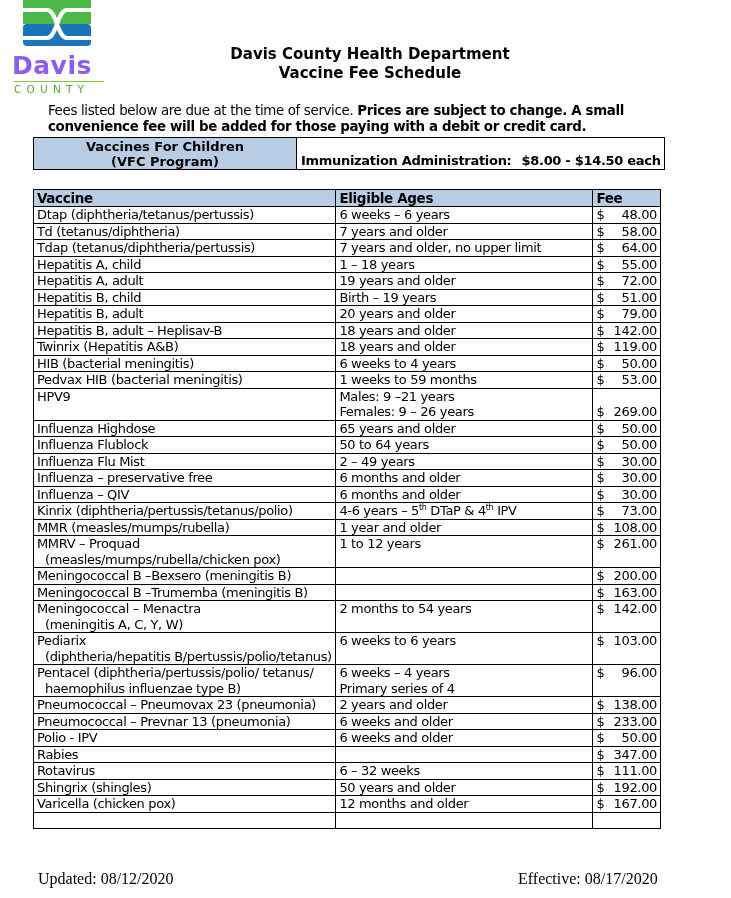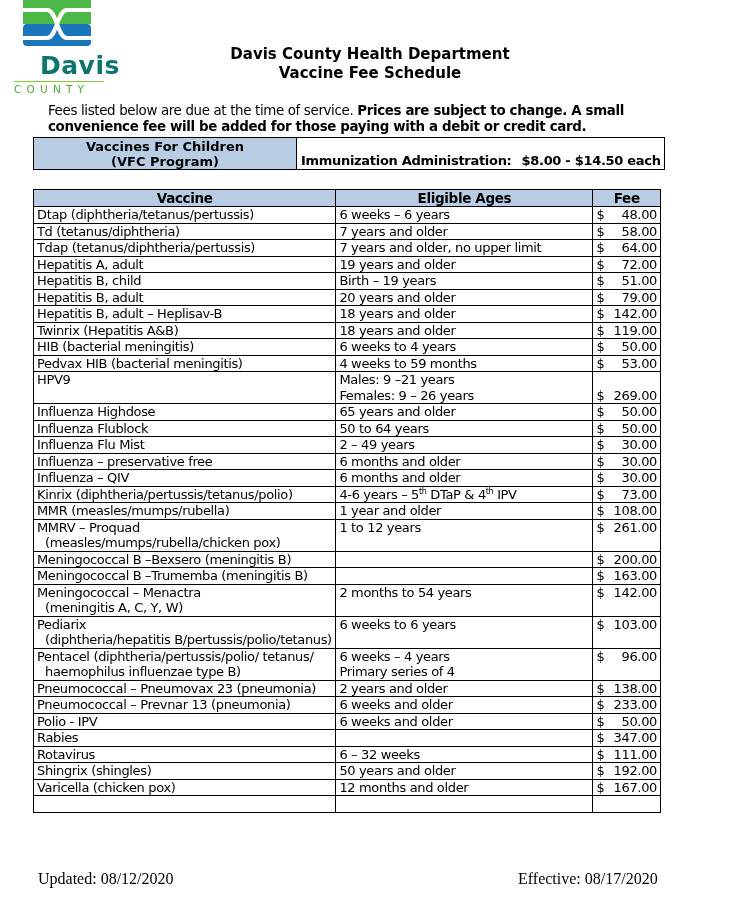--- a/index.html
+++ b/index.html
@@ -4,23 +4,22 @@
   <style>
     html, body { margin: 0; padding: 0; background: #ffffff; }
     body {
       width: 731px; height: 898px; position: relative; overflow: hidden;
       font-family: "DejaVu Sans", sans-serif; color: #000;
     }
     .logo { position: absolute; left: 6px; top: 0; width: 100px; height: 100px; }
     .logo svg { position: absolute; left: 11px; top: 0; }
     .logo-word {
       position: absolute; left: 6px; top: 52px; font-weight: bold; font-size: 25px;
-      color: #0f766e; letter-spacing: 0.5px; line-height: 28px;
+      color: #8b5cf6; letter-spacing: 0.5px; line-height: 28px;
       font-family: "DejaVu Sans", sans-serif;
-      margin-left: 28px;
     }
     .logo-rule { position: absolute; left: 8px; top: 81px; width: 90px; height: 1px; background: #8cc63f; }
     .logo-sub {
       position: absolute; left: 8px; top: 83px; font-size: 10.5px; letter-spacing: 5.2px;
       color: #5aa832; line-height: 12px; font-family: "DejaVu Sans", sans-serif;
     }
     .title-block {
       position: absolute; left: 200px; top: 45px; width: 340px; text-align: center;
       font-weight: bold; font-size: 15px; line-height: 19px;
     }
@@ -39,21 +38,21 @@
     }
     .vfc-right { flex: 1; font-size: 13px; padding: 15px 0 0 4px; line-height: 15px; letter-spacing: -0.3px; font-weight: bold; }
     .vfc-right .gap { display: inline-block; width: 10px; }
     table.fees {
       position: absolute; left: 33px; top: 189px; width: 628px; border-collapse: collapse;
       font-size: 13px; letter-spacing: -0.35px;
     }
     table.fees td, table.fees th {
       border: 1px solid #000; padding: 0 3px; line-height: 15.5px; vertical-align: top; height: 15.5px;
     }
-    table.fees th { background: #b8cce4; font-weight: bold; font-size: 13.5px; text-align: center; line-height: 16px; }
+    table.fees th { background: #b8cce4; font-weight: bold; font-size: 13.5px; text-align: left; line-height: 16px; }
     .c1 { width: 293px; }
     .c2 { width: 248px; }
     .c3 { width: 60px; }
     .fee { display: flex; justify-content: space-between; white-space: nowrap; }
     .indent { padding-left: 8px; display: block; }
     .fee-bottom { vertical-align: bottom !important; }
     sup { font-size: 8px; line-height: 0; vertical-align: 5px; }
     .footer {
       position: absolute; top: 870px; font-family: "Liberation Serif", serif; font-size: 16px;
     }
@@ -134,20 +133,32 @@
           <div>7 years and older, no upper limit</div>
         </td>
         <td class="c3">
           <div class="fee">
             <span>$</span>
             <span>64.00</span>
           </div>
         </td>
       </tr>
       <tr>
+        <td class="c1"><span>Hepatitis A, child</span></td>
+        <td class="c2">
+          <div>1 – 18 years</div>
+        </td>
+        <td class="c3">
+          <div class="fee">
+            <span>$</span>
+            <span>55.00</span>
+          </div>
+        </td>
+      </tr>
+      <tr>
         <td class="c1"><span>Hepatitis A, adult</span></td>
         <td class="c2">
           <div>19 years and older</div>
         </td>
         <td class="c3">
           <div class="fee">
             <span>$</span>
             <span>72.00</span>
           </div>
         </td>
@@ -208,21 +219,21 @@
         <td class="c3">
           <div class="fee">
             <span>$</span>
             <span>50.00</span>
           </div>
         </td>
       </tr>
       <tr>
         <td class="c1"><span>Pedvax HIB (bacterial meningitis)</span></td>
         <td class="c2">
-          <div>4 weeks to 59 months</div>
+          <div>1 weeks to 59 months</div>
         </td>
         <td class="c3">
           <div class="fee">
             <span>$</span>
             <span>53.00</span>
           </div>
         </td>
       </tr>
       <tr>
         <td class="c1"><span>HPV9</span></td>

